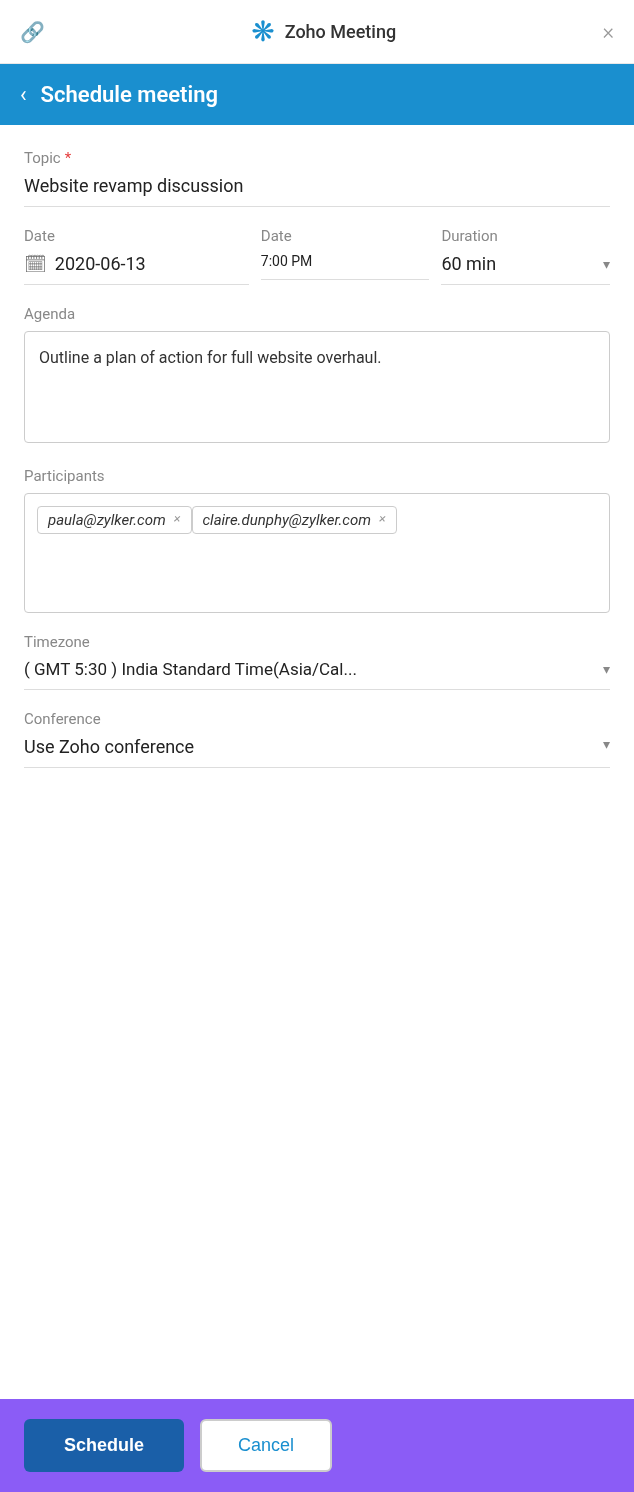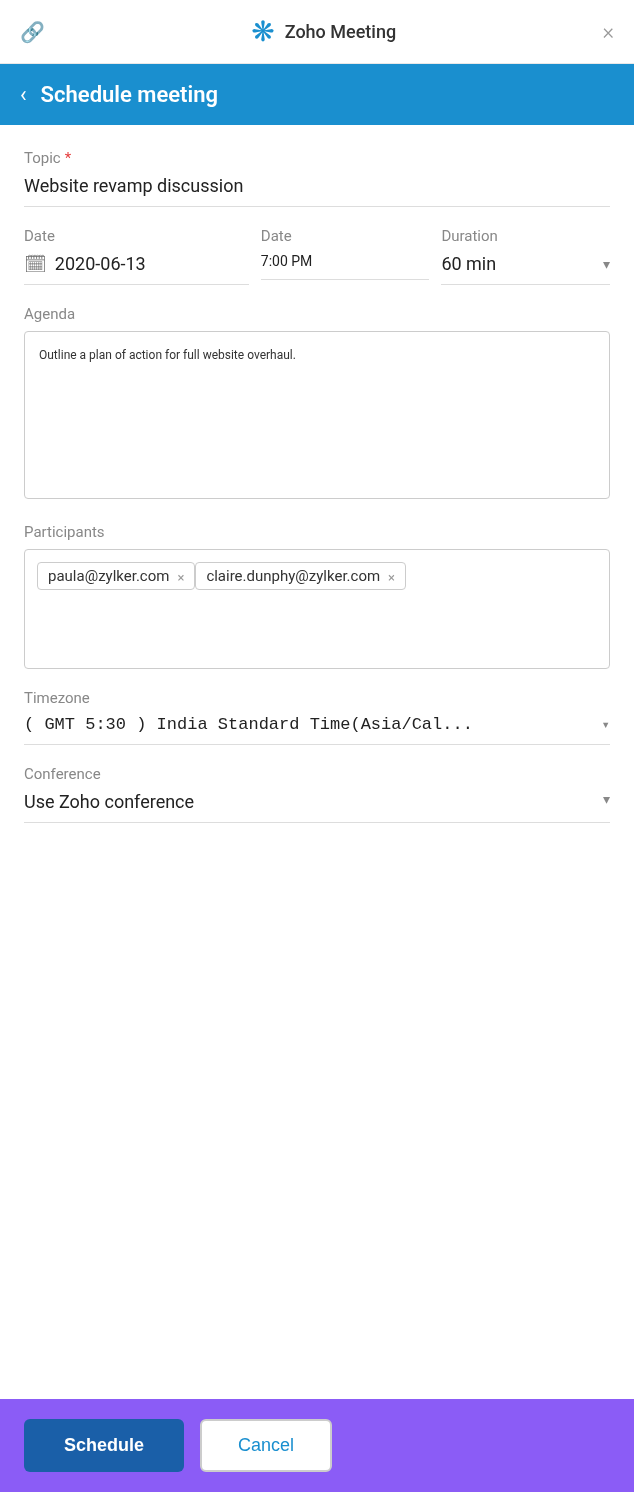--- a/index.html
+++ b/index.html
@@ -156,62 +156,62 @@
       color: #888;
       font-size: 14px;
     }
 
     
     .agenda-textarea {
       width: 100%;
       border: 1px solid #ccc;
       border-radius: 4px;
       padding: 14px;
-      font-size: 12px;
+      font-size: 16px;
       color: #333;
-      height: 168px;
+      height: 112px;
       resize: none;
       font-family: inherit;
       line-height: 1.5;
       outline: none;
     }
 
     
     .participants-box {
       border: 1px solid #ccc;
       border-radius: 4px;
       padding: 12px;
       min-height: 120px;
     }
     .participant-chip {
       display: inline-flex;
-      align-items: flex-end;
+      align-items: flex-start;
       border: 1px solid #ccc;
       border-radius: 4px;
       padding: 4px 10px;
       font-size: 15px;
       color: #333;
       margin-bottom: 8px;
       gap: 8px;
+      font-style: italic;
     }
     .chip-close {
       color: #999;
       font-size: 13px;
       cursor: pointer;
     }
 
     
     .timezone-row {
       display: flex;
       align-items: center;
       justify-content: space-between;
       padding-bottom: 10px;
       border-bottom: 1px solid #ddd;
       margin-bottom: 20px;
-      font-family: Liberation Mono, monospace;
     }
     .timezone-text {
       font-size: 17px;
       color: #222;
     }
 
     
     .conference-row {
       display: flex;
       align-items: flex-start;

